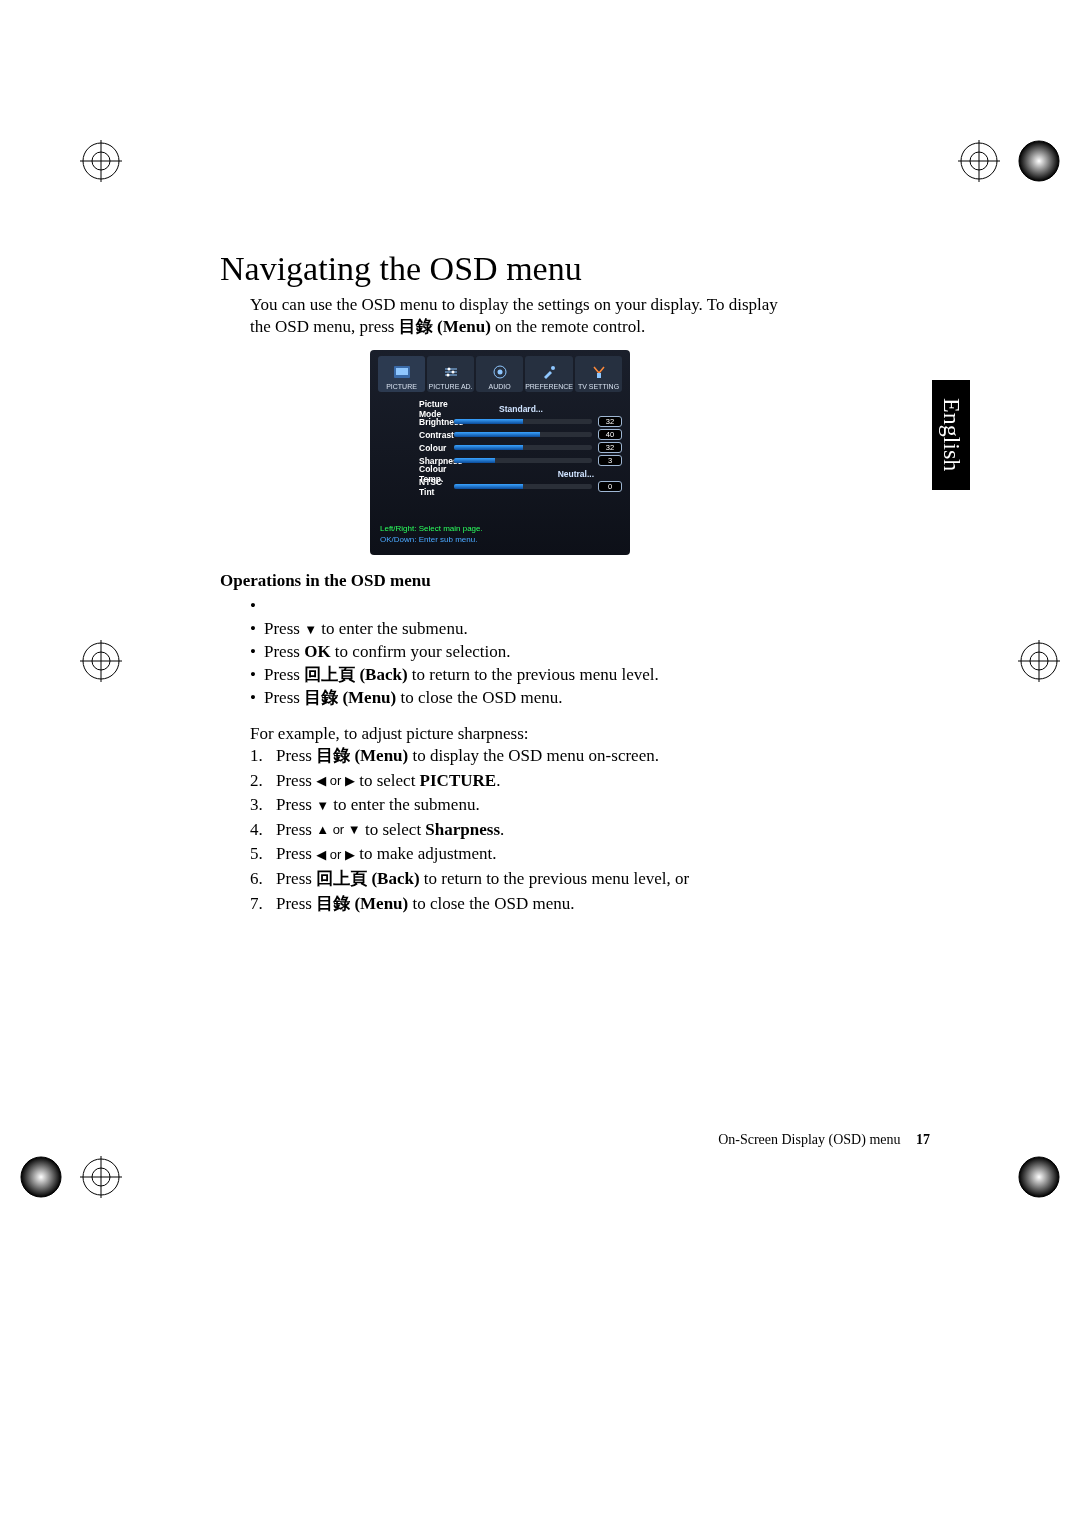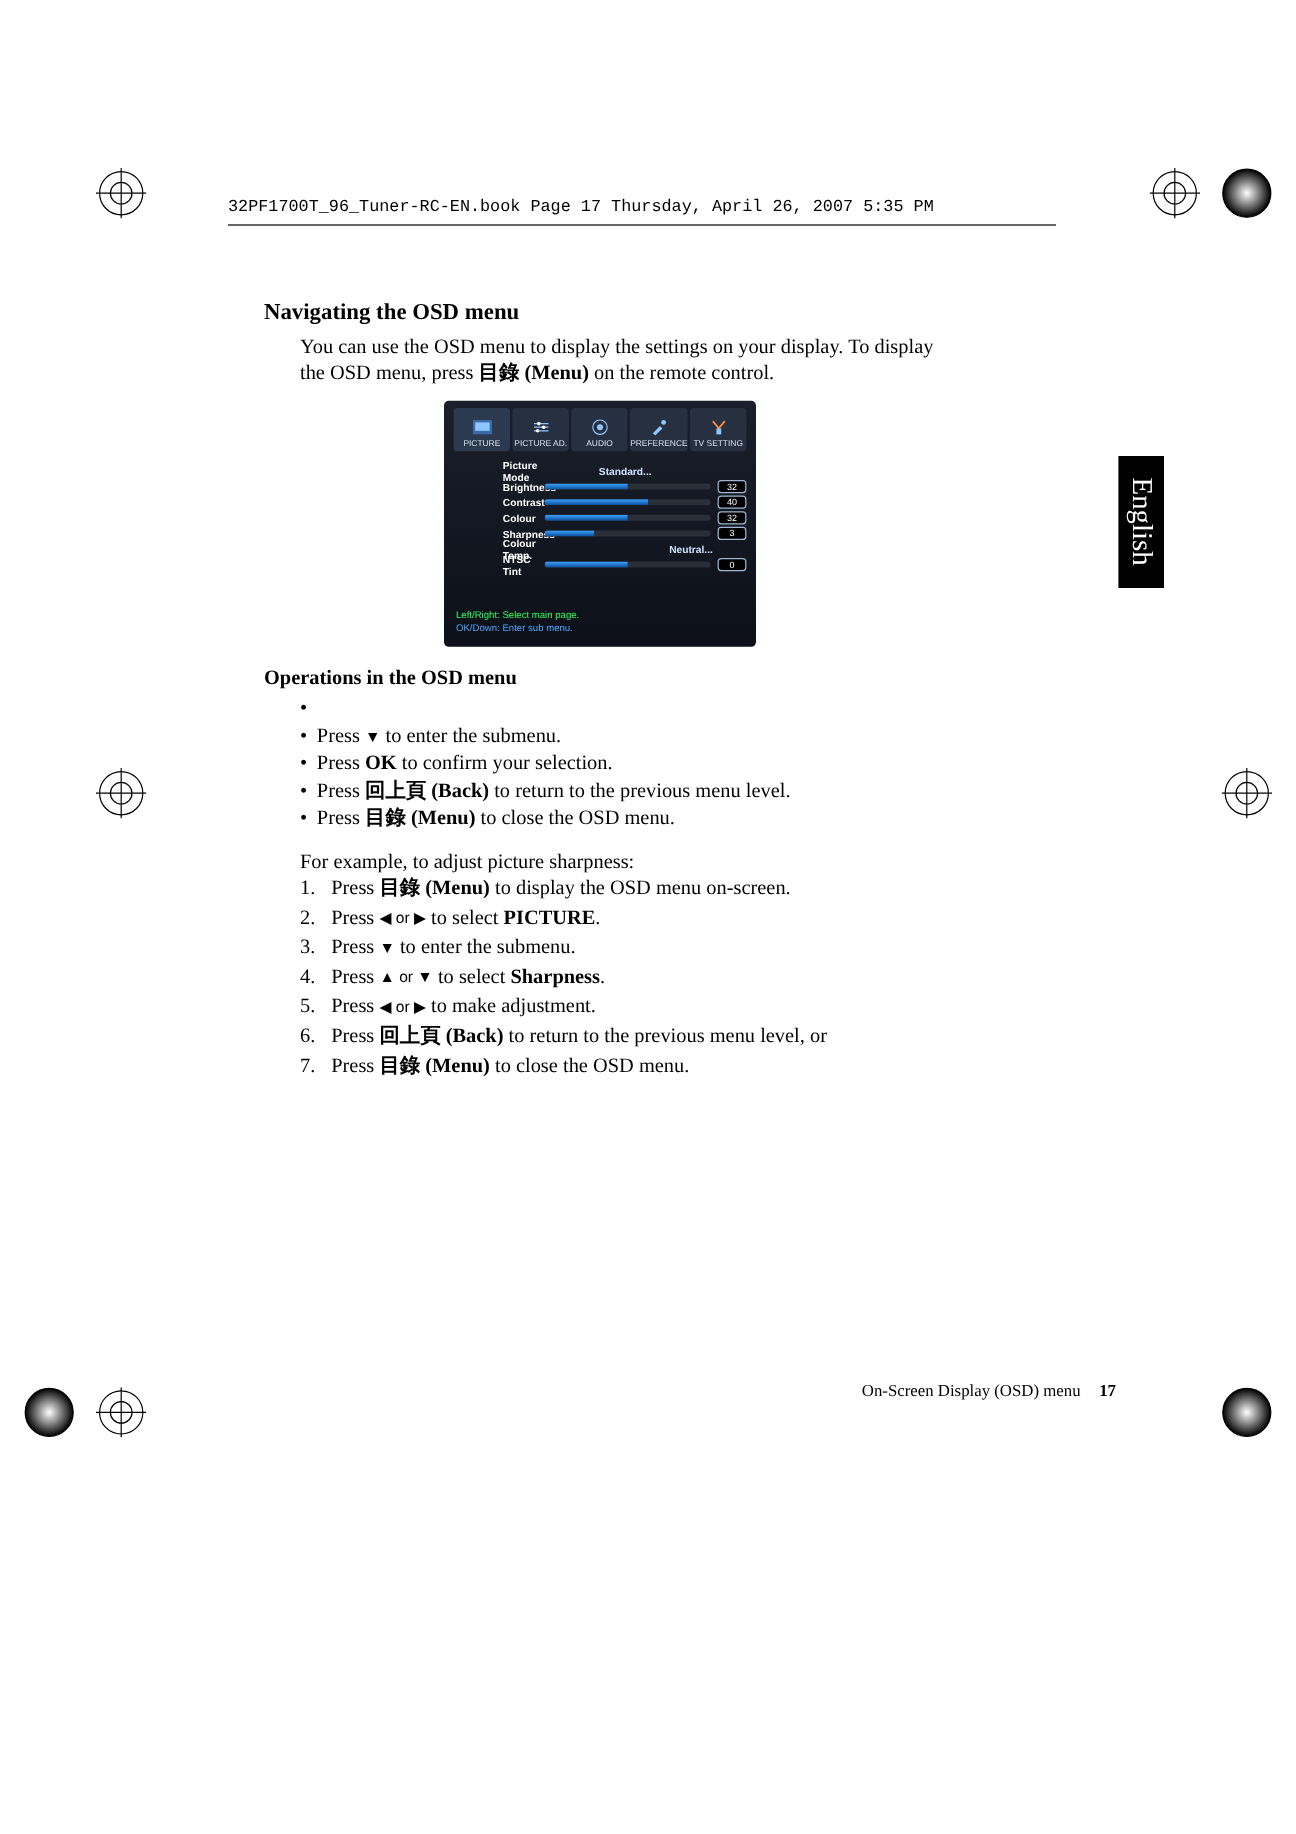--- a/index.html
+++ b/index.html
@@ -21,21 +21,21 @@
   
   .runhead { position:absolute; left:190px; top:165px; font-family: "Courier New", monospace; font-size:14px; }
   .runhead .rule { position:absolute; left:0; top:22px; width:690px; height:1px; background:#000; }
 
   
   .langtab { position:absolute; right:110px; top:380px; width:38px; height:110px; background:#000; color:#fff; display:flex; align-items:center; justify-content:center; }
   .langtab span { writing-mode: vertical-rl; font-size:24px; font-family:"Times New Roman", serif; }
 
   
   .content { position:absolute; left:220px; top:250px; width:560px; }
-  h1 { font-size:19px; font-weight:bold; margin-bottom:6px; }
+  h1 { font-size:34px; font-weight:normal; margin-bottom:6px; }
   .intro { font-size:17px; line-height:1.3; margin-left:30px; }
   h2 { font-size:17px; font-weight:bold; margin-top:16px; margin-bottom:4px; }
   .ops { margin-left:30px; font-size:17px; line-height:1.35; }
   .ops .row { display:flex; }
   .ops .bullet { width:14px; flex:none; }
   .ops .txt { }
   .example-lead { margin-left:30px; margin-top:14px; font-size:17px; }
   ol.steps { margin-left:30px; font-size:17px; line-height:1.45; list-style:none; counter-reset:step; }
   ol.steps li { counter-increment:step; }
   ol.steps li::before { content: counter(step) "."; display:inline-block; width:26px; }
@@ -53,21 +53,21 @@
   .osd-row .lbl { width:70px; font-weight:bold;padding-left:41px; }
   .osd-row .val { color:#cfe3ff; font-weight:bold; }
   .osd-row .bar { flex:1; height:5px; margin:0 6px; background:#2a2f38; border-radius:2px; position:relative; overflow:hidden; }
   .osd-row .bar .fill { position:absolute; left:0; top:0; bottom:0; background:linear-gradient(#3aa3ff,#0b4b99); }
   .osd-row .num { width:24px; text-align:center; background:#000; border:1px solid #9fb7d4; border-radius:3px; font-size:7.5px; padding:0 1px; }
   .osd-hints { position:absolute; left:10px; bottom:10px; font-size:8px; line-height:1.3; }
   .osd-hints .h1 { color:#2bff5e; }
   .osd-hints .h2 { color:#4aa8ff; }
 
   
-  .footer { position:absolute; right:150px; bottom:360px; font-size:14px; }
+  .footer { position:absolute; right:150px; bottom:380px; font-size:14px; }
   .footer .pn { font-weight:bold; margin-left:12px; }
 </style>
 </head>
 <body>
 
 <div class="page">
 
   <div class="reg tl">
       <svg viewBox="0 0 42 42">
         <circle cx="21" cy="21" r="18" fill="none" stroke="#000" stroke-width="1"></circle>
@@ -138,24 +138,20 @@
           <radialGradient id="g3">
             <stop offset="0%" stop-color="#fff"></stop>
             <stop offset="100%" stop-color="#000"></stop>
           </radialGradient>
         </defs>
         <circle cx="21" cy="21" r="20" fill="url(#g3)"></circle>
         <circle cx="21" cy="21" r="20" fill="none" stroke="#000"></circle>
       </svg>
     </div>
 
-  <div class="runhead">
-    <span>32PF1700T_96_Tuner-RC-EN.book  Page 17  Thursday, April 26, 2007  5:35 PM</span>
-    <div class="rule"></div>
-  </div>
 
   <div class="langtab">
     <span>English</span>
   </div>
 
   <div class="content">
     <h1>Navigating the OSD menu</h1>
 
     <p class="intro">
       <span>You can use the OSD menu to display the settings on your display. To display the OSD menu, press </span>

